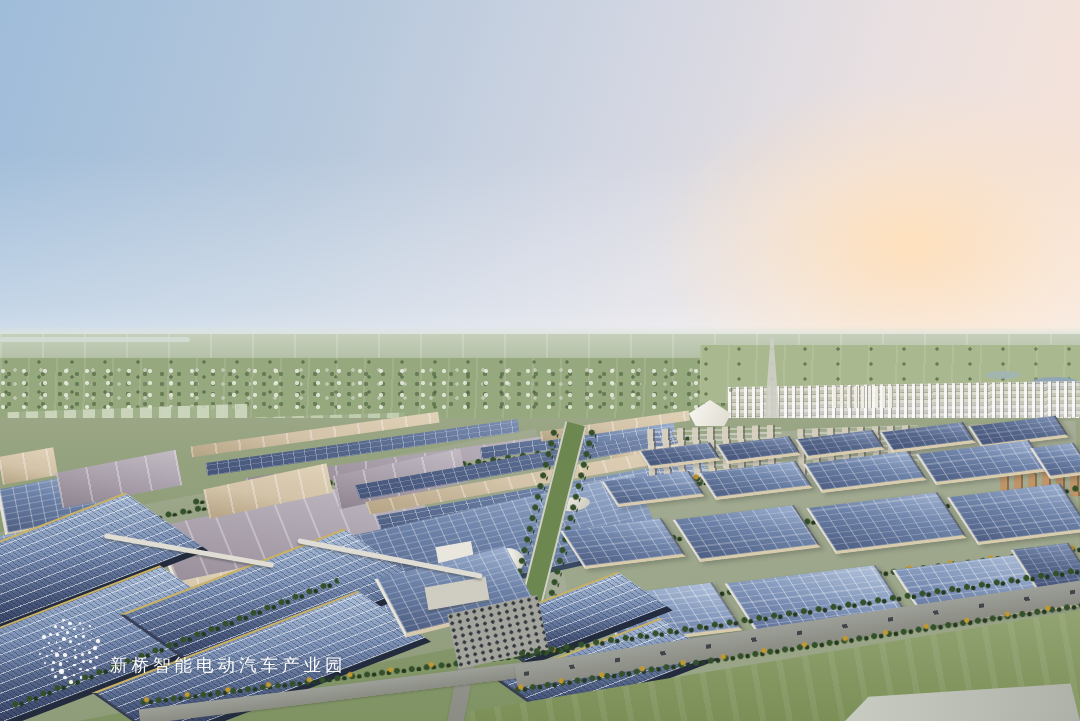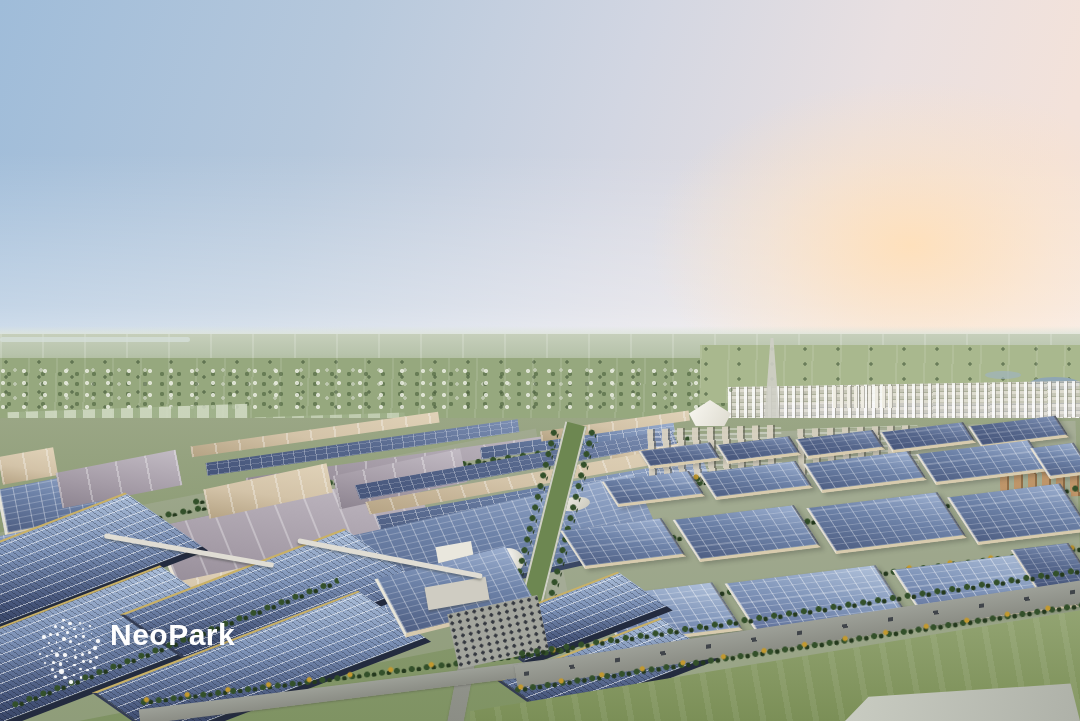--- a/index.html
+++ b/index.html
@@ -278,16 +278,16 @@
         <span class="dot" style="left: 49.564px; top: 70.1px; height: 2.5px; width: 2.5px; opacity: 0.95;"></span>
         <span class="dot" style="left: 11.913px; top: 29.3221px; height: 3.8px; width: 3.8px; opacity: 0.95;"></span>
         <span class="dot" style="left: 66.2788px; top: 33.4103px; height: 3.4px; width: 3.4px; opacity: 0.95;"></span>
         <span class="dot" style="left: 23.5479px; top: 68.7878px; height: 3px; width: 3px; opacity: 0.95;"></span>
         <span class="dot" style="left: 32.4228px; top: 12.6145px; height: 2.6px; width: 2.6px; opacity: 0.95;"></span>
         <span class="dot" style="left: 63.4988px; top: 60.8919px; height: 2.2px; width: 2.2px; opacity: 0.95;"></span>
         <span class="dot" style="left: 8.8736px; top: 46.9853px; height: 1.8px; width: 1.8px; opacity: 0.95;"></span>
         <span class="dot" style="left: 59.2267px; top: 19.1788px; height: 1.4px; width: 1.4px; opacity: 0.95;"></span>
         <span class="dot" style="left: 39.3363px; top: 74.1442px; height: 3.6px; width: 3.6px; opacity: 0.95;"></span>
       </div>
-    <div class="abs logo-name" style="left:80px;top:14px;">NeoPark</div>
+    <div class="abs logo-subtitle" style="left:80px;top:49px;">新桥智能电动汽车产业园</div>
   </div>
 
 </div>
 
 </body></html>

